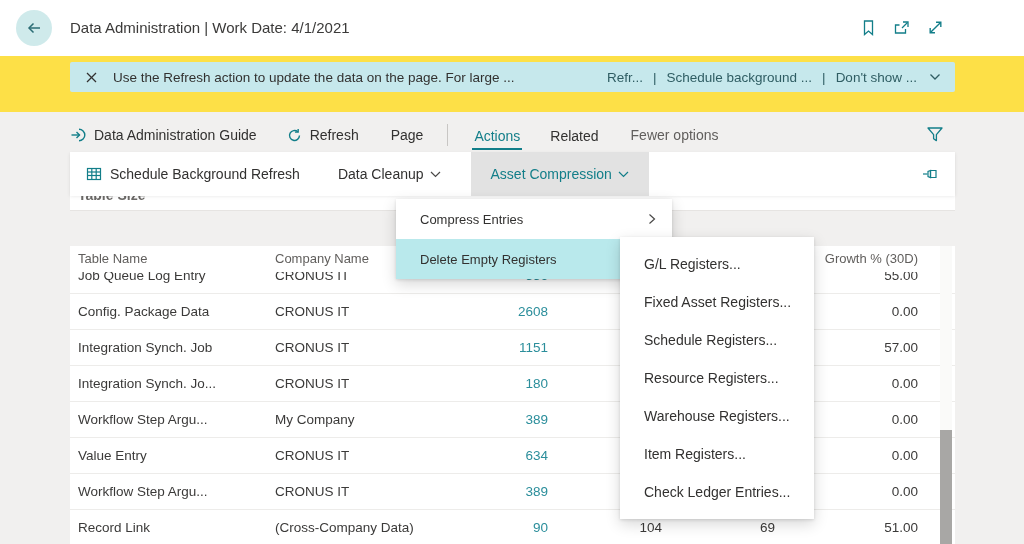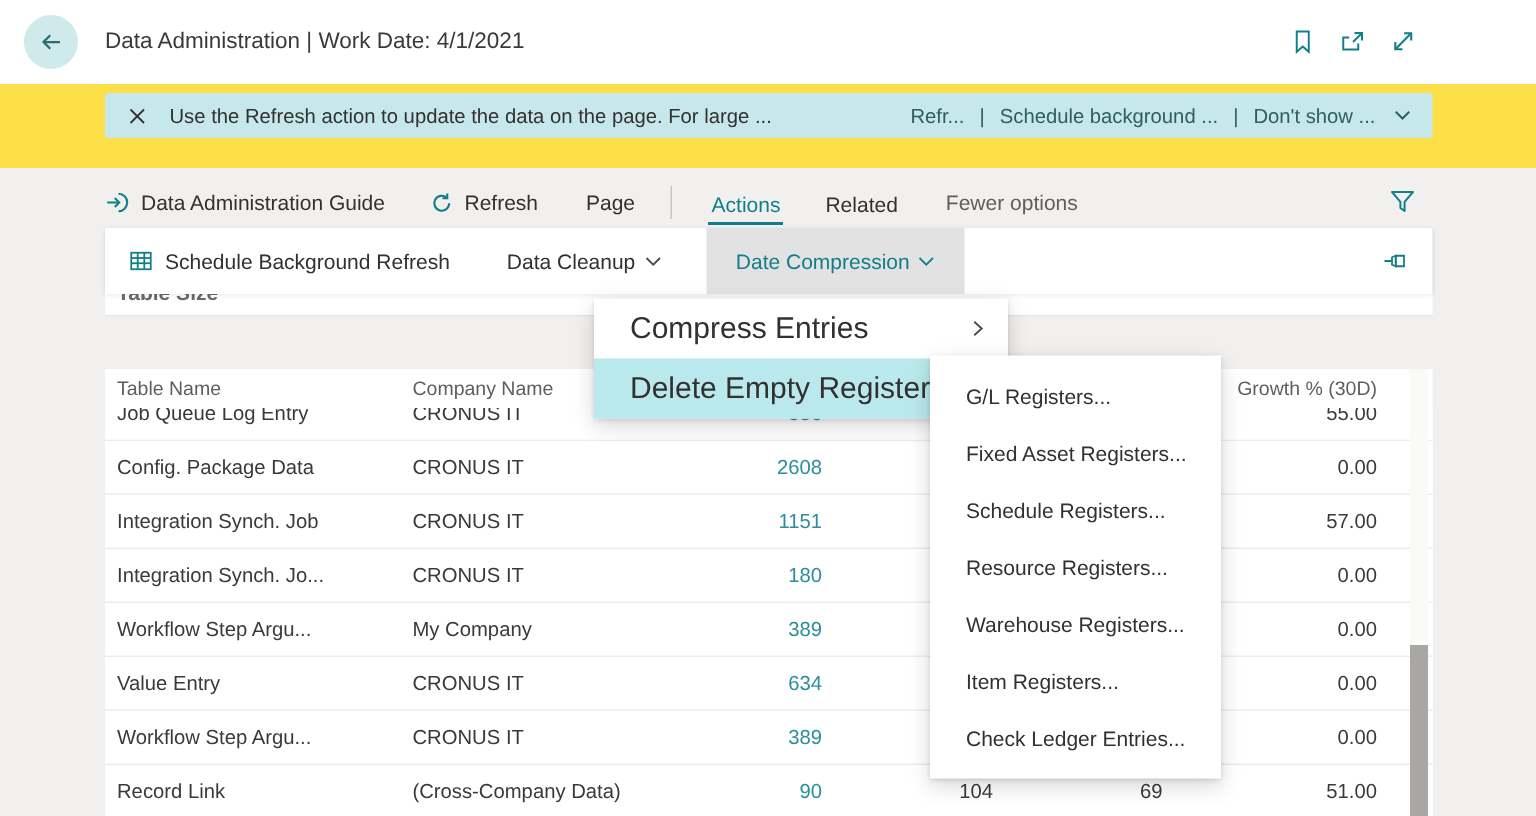--- a/index.html
+++ b/index.html
@@ -77,21 +77,21 @@
   .row-clip .trow { margin-top:-14px; border-bottom:none; }
   .trow { position:relative; height:36px; line-height:36px; font-size:13.5px;
     border-bottom:1px solid #edecea; color:#3b3a39; background:#fff; }
   .tbody .trow:last-child { border-bottom:none; }
   .count-link { color:var(--table-link); cursor:pointer;text-align:right; }
   .scroll-track { position:absolute; right:3px; top:0; width:12px; height:298px; background:#fafaf9; }
   .scroll-thumb { position:absolute; right:3px; top:184px; width:12px; height:114px; background:#a8a7a5; cursor:pointer; }
 
   
   .dropdown { position:absolute; left:396px; top:199px; width:276px; background:#fff;
-    box-shadow:0 5px 14px rgba(0,0,0,.16), 0 1px 3px rgba(0,0,0,.12); z-index:30; font-size:20px; }
+    box-shadow:0 5px 14px rgba(0,0,0,.16), 0 1px 3px rgba(0,0,0,.12); z-index:30; font-size:13px; }
   .dd-item { height:40px; display:flex; align-items:center; padding:0 16px 0 24px; cursor:pointer; color:#323130; }
   .dd-item .lbl { flex:1; white-space:nowrap; }
   .dd-item.hl { background:var(--menu-hl); }
   .dd-chev { color:#494847; }
 
   
   .submenu { position:absolute; left:620px; top:237px; width:194px; background:#fff; padding:8px 0;
     box-shadow:0 5px 14px rgba(0,0,0,.16), 0 1px 3px rgba(0,0,0,.12); z-index:31; font-size:14px; }
   .sm-item { height:38px; line-height:38px; padding:0 12px 0 24px; white-space:nowrap; cursor:pointer; color:#323130; }
 </style>
@@ -206,21 +206,21 @@
     </span>
     <span class="tb-item tb-cleanup">
       <span>Data Cleanup</span>
       <span class="chev" style="color:#494847">
         <svg width="11" height="7" viewBox="0 0 11 7" fill="none" stroke="currentColor" stroke-width="1.2">
           <polyline points="1,1 5.5,5.5 10,1"></polyline>
         </svg>
       </span>
     </span>
     <span class="tb-compress">
-      <span>Date Compression</span>
+      <span>Asset Compression</span>
       <span class="chev">
         <svg width="11" height="7" viewBox="0 0 11 7" fill="none" stroke="currentColor" stroke-width="1.2">
           <polyline points="1,1 5.5,5.5 10,1"></polyline>
         </svg>
       </span>
     </span>
     <span class="tb-pin">
       <svg width="17" height="16" viewBox="0 0 17 16" fill="none" stroke="currentColor" stroke-width="1.2">
         <line x1="1" y1="8" x2="5.5" y2="8"></line>
         <path d="M8.5 4.5h5.5v7H8.5z"></path>

